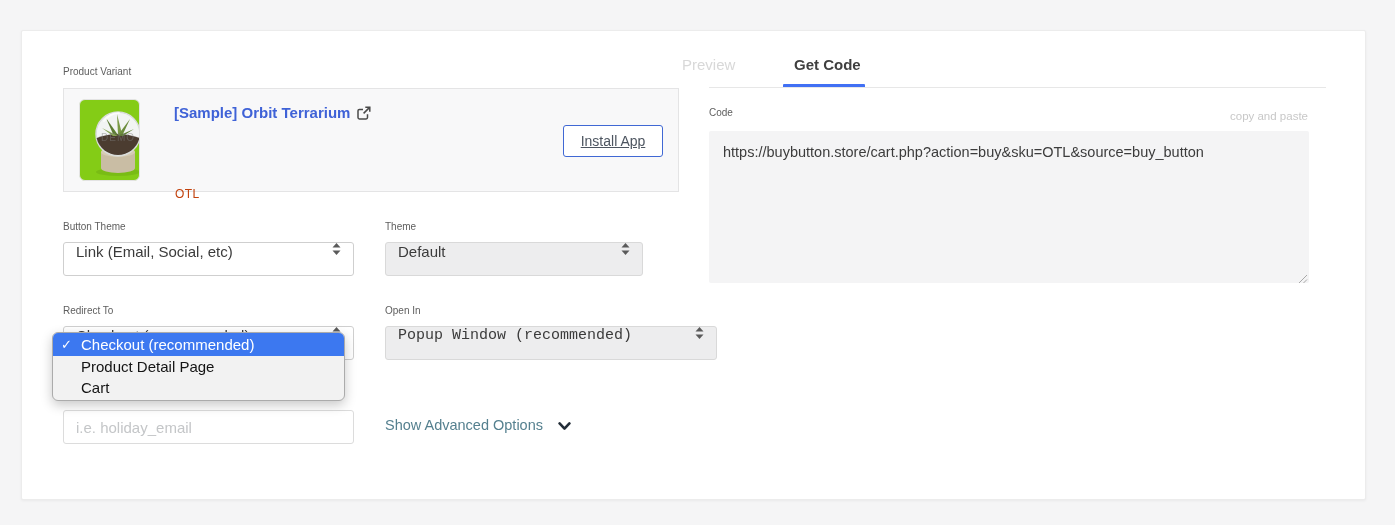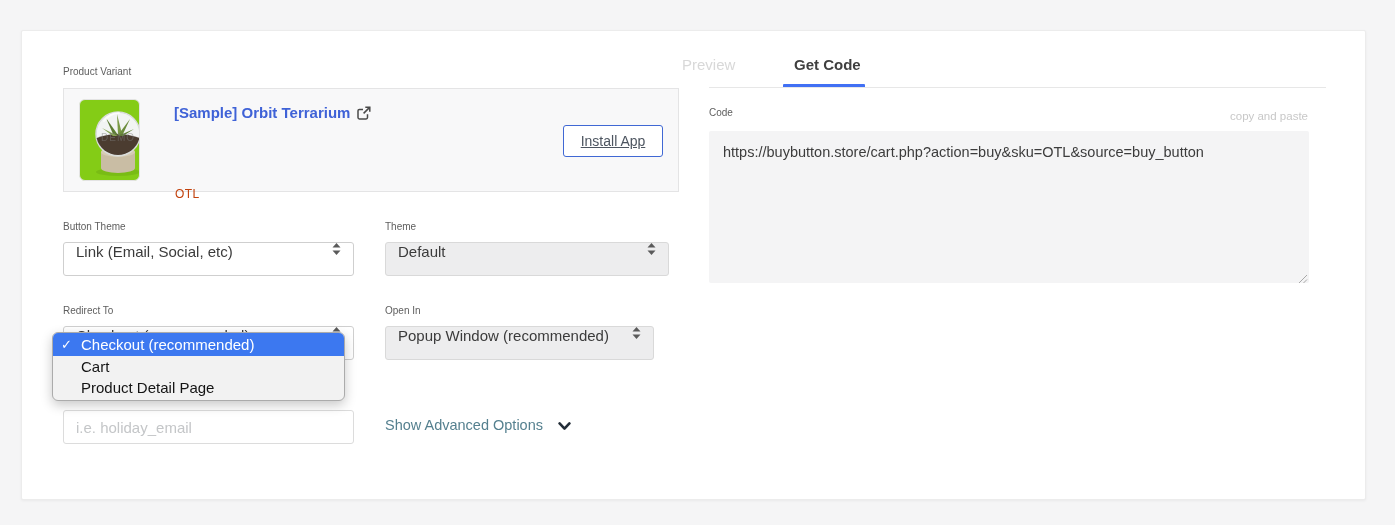--- a/index.html
+++ b/index.html
@@ -74,23 +74,23 @@
     position: absolute; height: 34px;
     border-radius: 3px;
     display: flex; align-items: flex-start;
     padding: 0 12px;
     font-size: 15px; color: #3b3b3b;
     cursor: default;
   }
   .select.white { background: #fff; border: 1px solid #cfcfcf; }
   .select.gray  { background: #ededee; border: 1px solid #d9d9d9; }
   .sel-button-type { left: 41px;  top: 211px; width: 291px; }
-  .sel-theme       { left: 363px; top: 211px; width: 284px; }
+  .sel-theme       { left: 363px; top: 211px; width: 258px; }
   .sel-redirect    { left: 41px;  top: 295px; width: 291px; border-color: #9a9a9a; }
-  .sel-openin      { left: 363px; top: 295px; width: 269px; }
+  .sel-openin      { left: 363px; top: 295px; width: 332px; font-family: Liberation Mono, monospace; }
   .stepper { margin-left: auto; display: inline-flex; }
 
   .input-source {
     position: absolute; left: 41px; top: 379px;
     width: 291px; height: 34px;
     border: 1px solid #dcdcdc; border-radius: 3px;
     padding: 0 12px;
     font-family: "Liberation Sans", sans-serif;
     font-size: 15px; color: #3b3b3b;
     outline: none;
@@ -263,24 +263,24 @@
         </svg>
     </span>
   </a>
 
   <div class="dropdown-menu">
     <div class="menu-item selected">
       <span class="check">✓</span>
       <span>Checkout (recommended)</span>
     </div>
     <div class="menu-item">
+      <span>Product Detail Page</span>
+    </div>
+    <div class="menu-item">
       <span>Cart</span>
-    </div>
-    <div class="menu-item">
-      <span>Product Detail Page</span>
     </div>
   </div>
 
   <div class="tab tab-preview">Preview</div>
   <div class="tab tab-get-code">Get Code</div>
   <div class="tab-underline"></div>
   <div class="tabs-divider"></div>
 
   <div class="flabel lbl-code">Code</div>
   <div class="code-hint">copy and paste</div>

